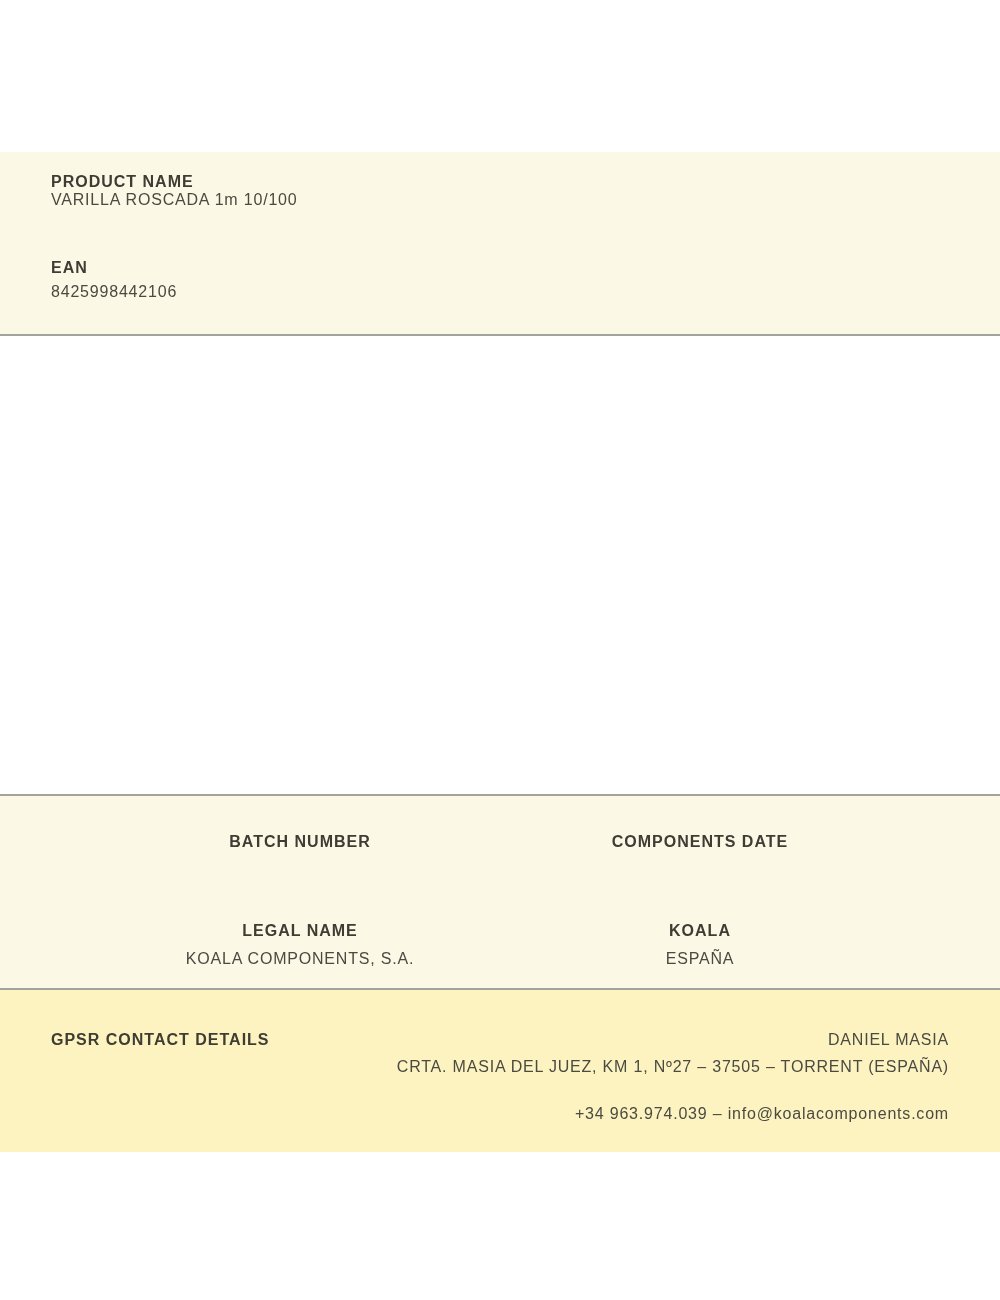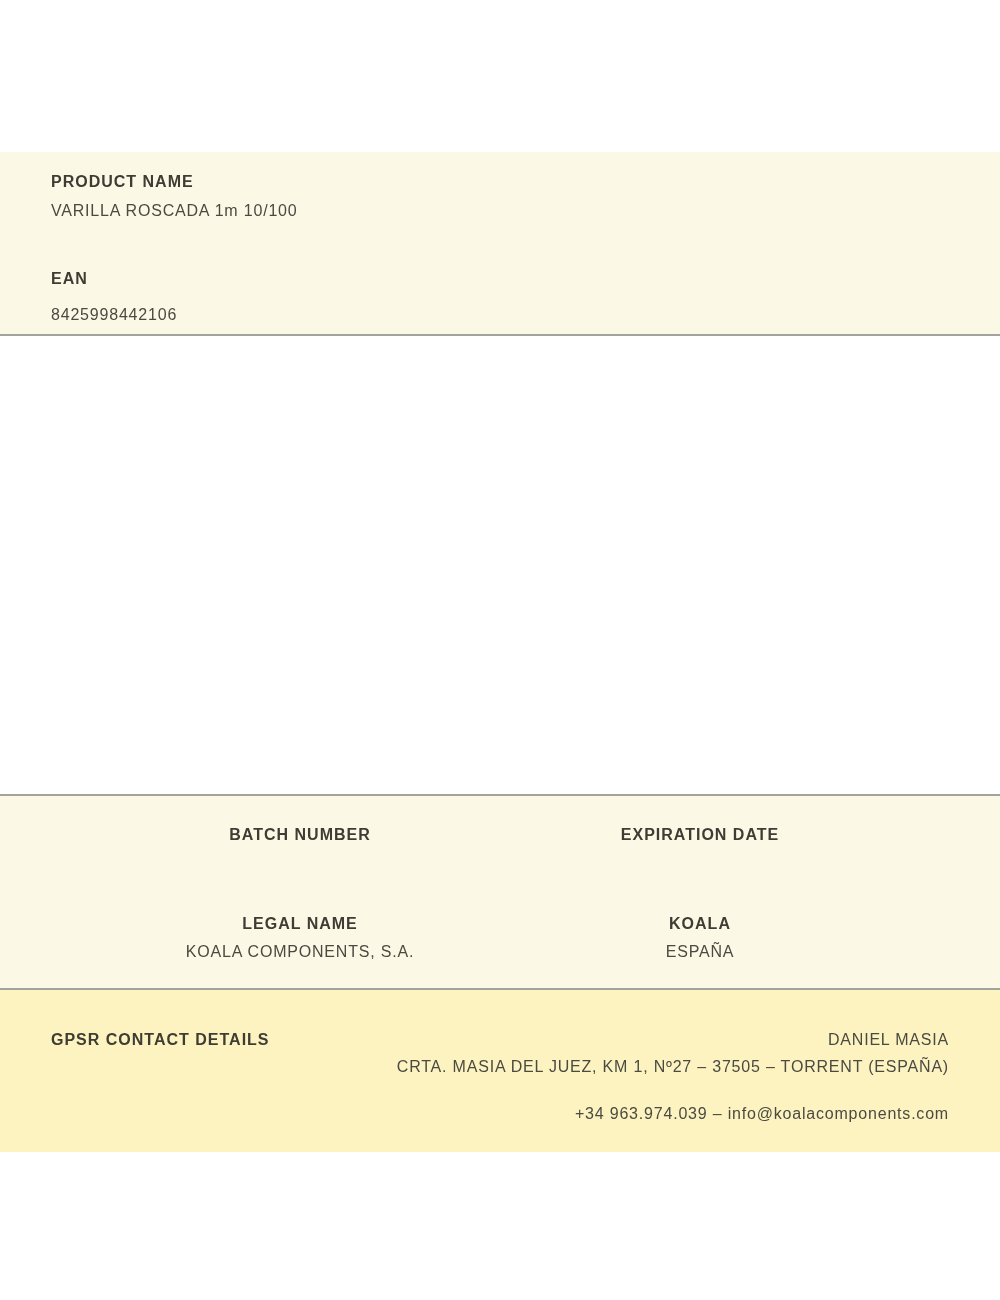--- a/index.html
+++ b/index.html
@@ -32,37 +32,37 @@
   
   .product-section {
     position: absolute;
     top: 152px; left: 0;
     width: 1000px;
     height: 184px;
     background: var(--section-cream, #fcf8e6);
     border-bottom: 2px solid var(--divider-gray, #a3a39d);
     padding: 21px 51px 0 51px;
   }
-  .product-section .value-name { margin-top: 11px; }
+  .product-section .value-name { }
   .product-section .label-ean  { margin-top: 50px; }
-  .product-section .value-ean  { margin-top: 18px; }
+  .product-section .value-ean  { margin-top: 6px; }
   
   .batch-section {
     position: absolute;
     top: 794px; left: 0;
     width: 1000px;
     height: 196px;
     background: var(--section-cream, #fcf8e6);
     border-top: 2px solid var(--divider-gray, #a3a39d);
     border-bottom: 2px solid var(--divider-gray, #a3a39d);
     padding-top: 25px;
   }
   .cols {
     width: 800px;
-    margin: 5px auto;
+    margin: 12px auto;
     display: flex;
     justify-content: space-between;
   }
   .col {
     width: 400px;
     text-align: center;
   }
   .row2 { margin-top: 71px; }
   .col .col-value { margin-top: 10px; }
   
@@ -96,21 +96,21 @@
     <div class="txt bold label-ean">EAN</div>
     <div class="txt value-ean">8425998442106</div>
   </section>
 
   <section class="batch-section">
     <div class="cols row1">
       <div class="col">
         <div class="txt bold">BATCH NUMBER</div>
       </div>
       <div class="col">
-        <div class="txt bold">EXPIRATION DATE</div>
+        <div class="txt bold">COMPONENTS DATE</div>
       </div>
     </div>
     <div class="cols row2">
       <div class="col">
         <div class="txt bold">LEGAL NAME</div>
         <div class="txt col-value">KOALA COMPONENTS, S.A.</div>
       </div>
       <div class="col">
         <div class="txt bold">KOALA</div>
         <div class="txt col-value">ESPAÑA</div>

